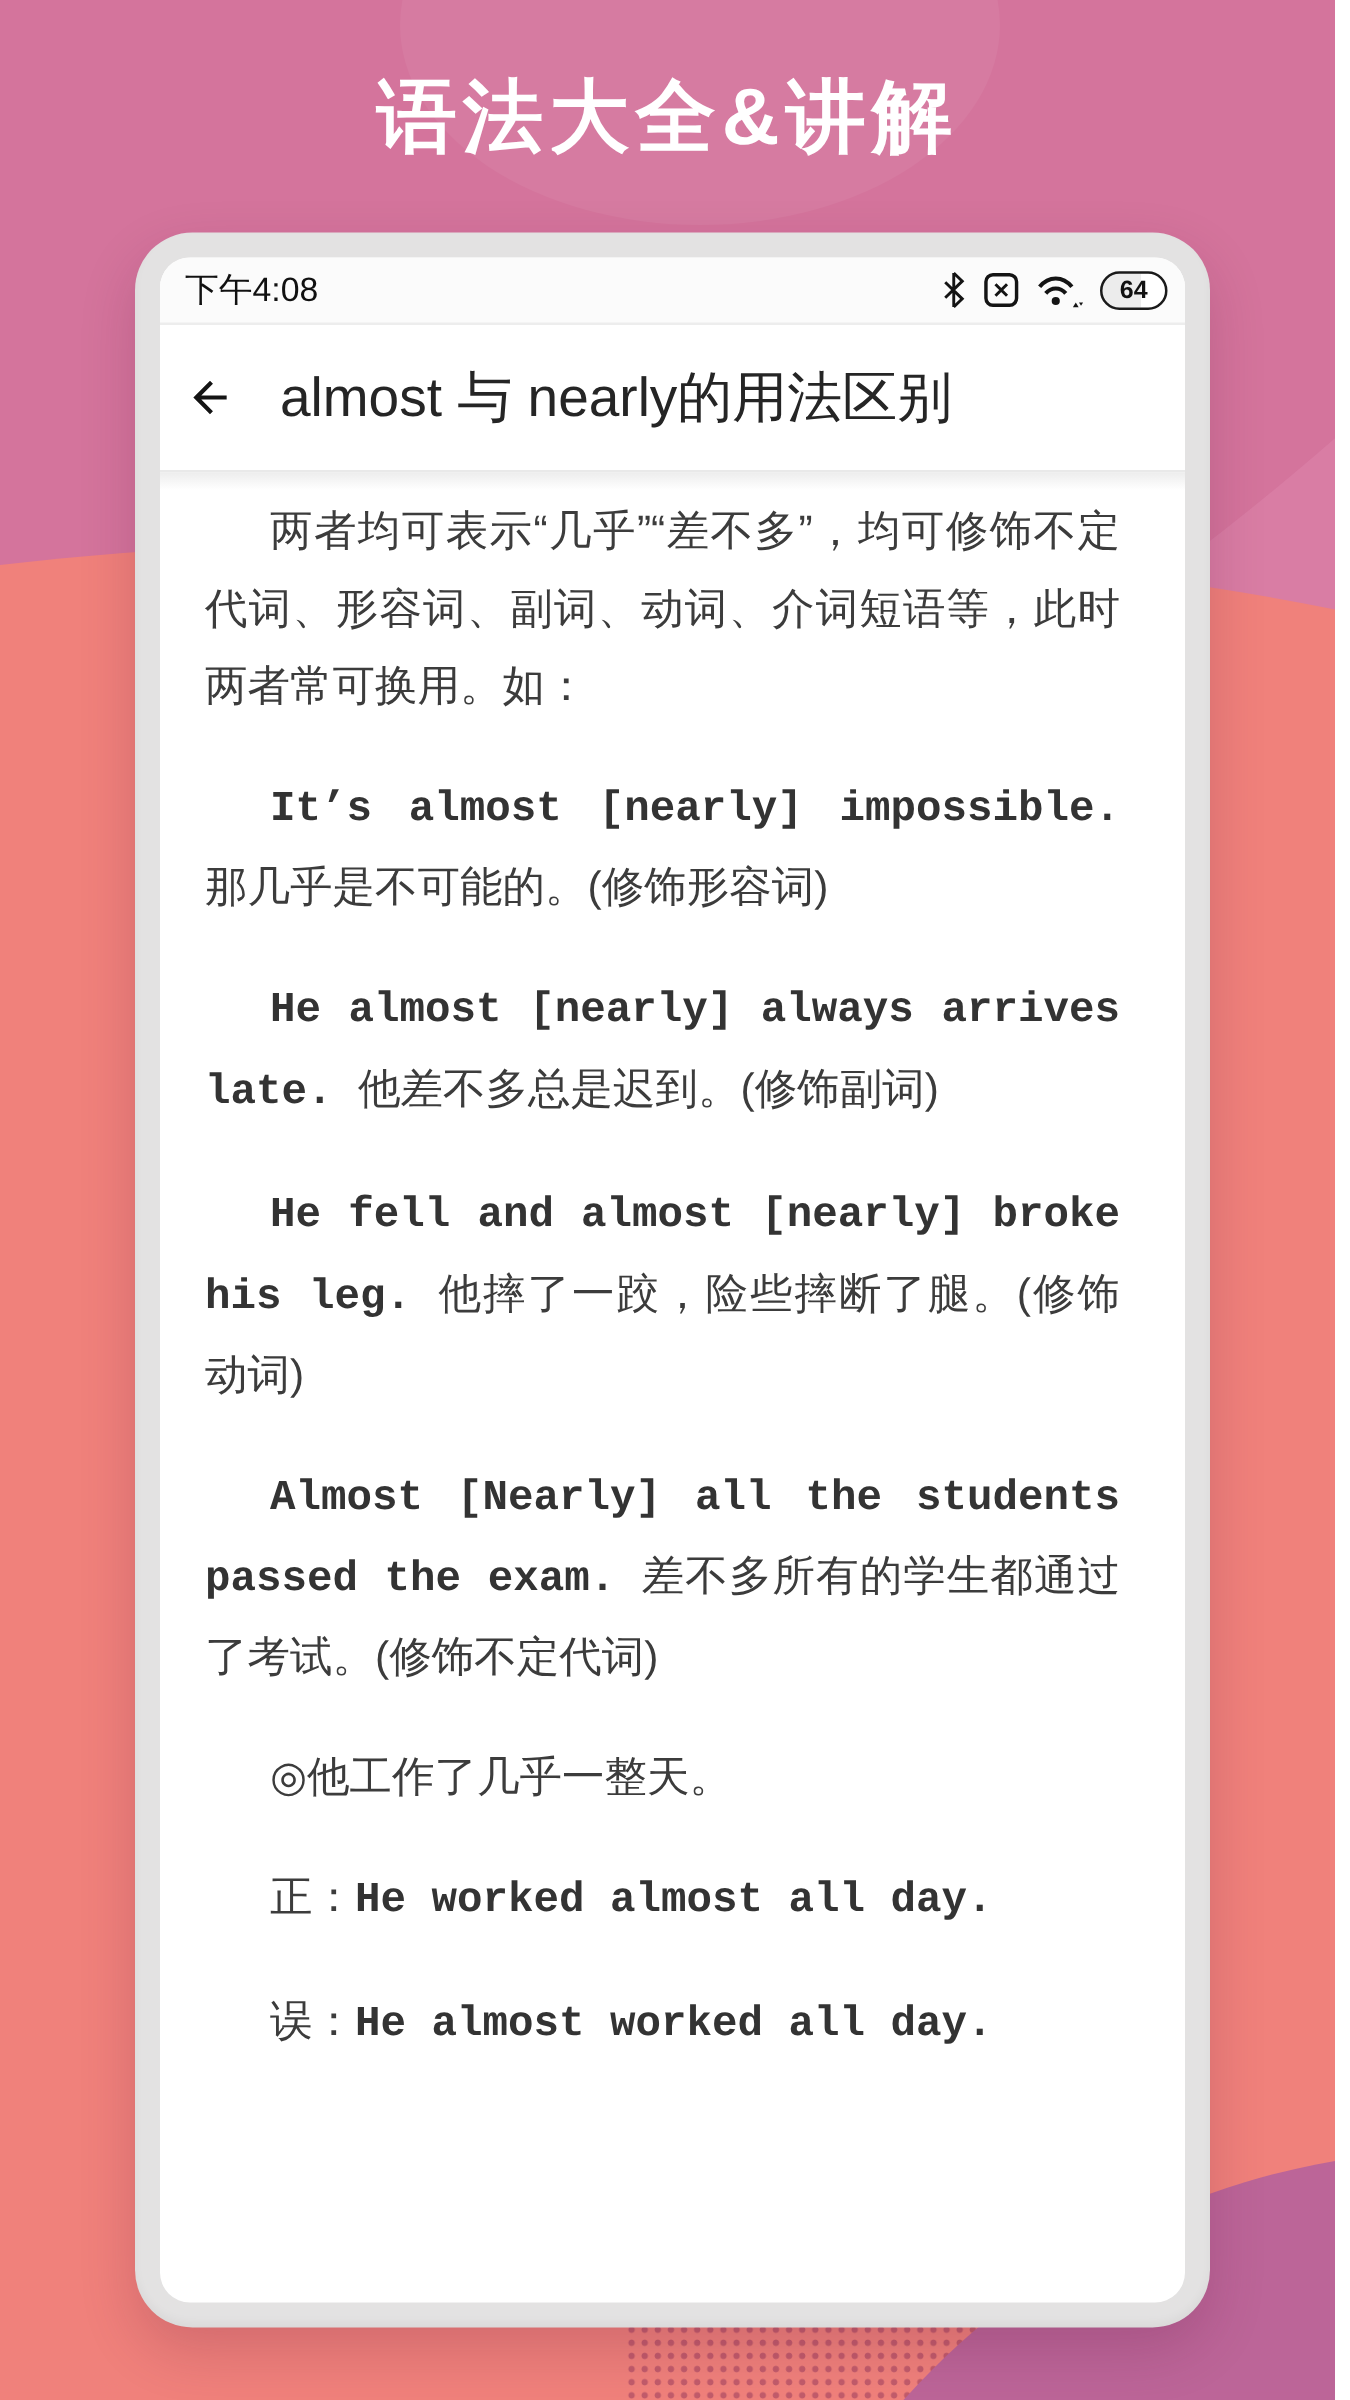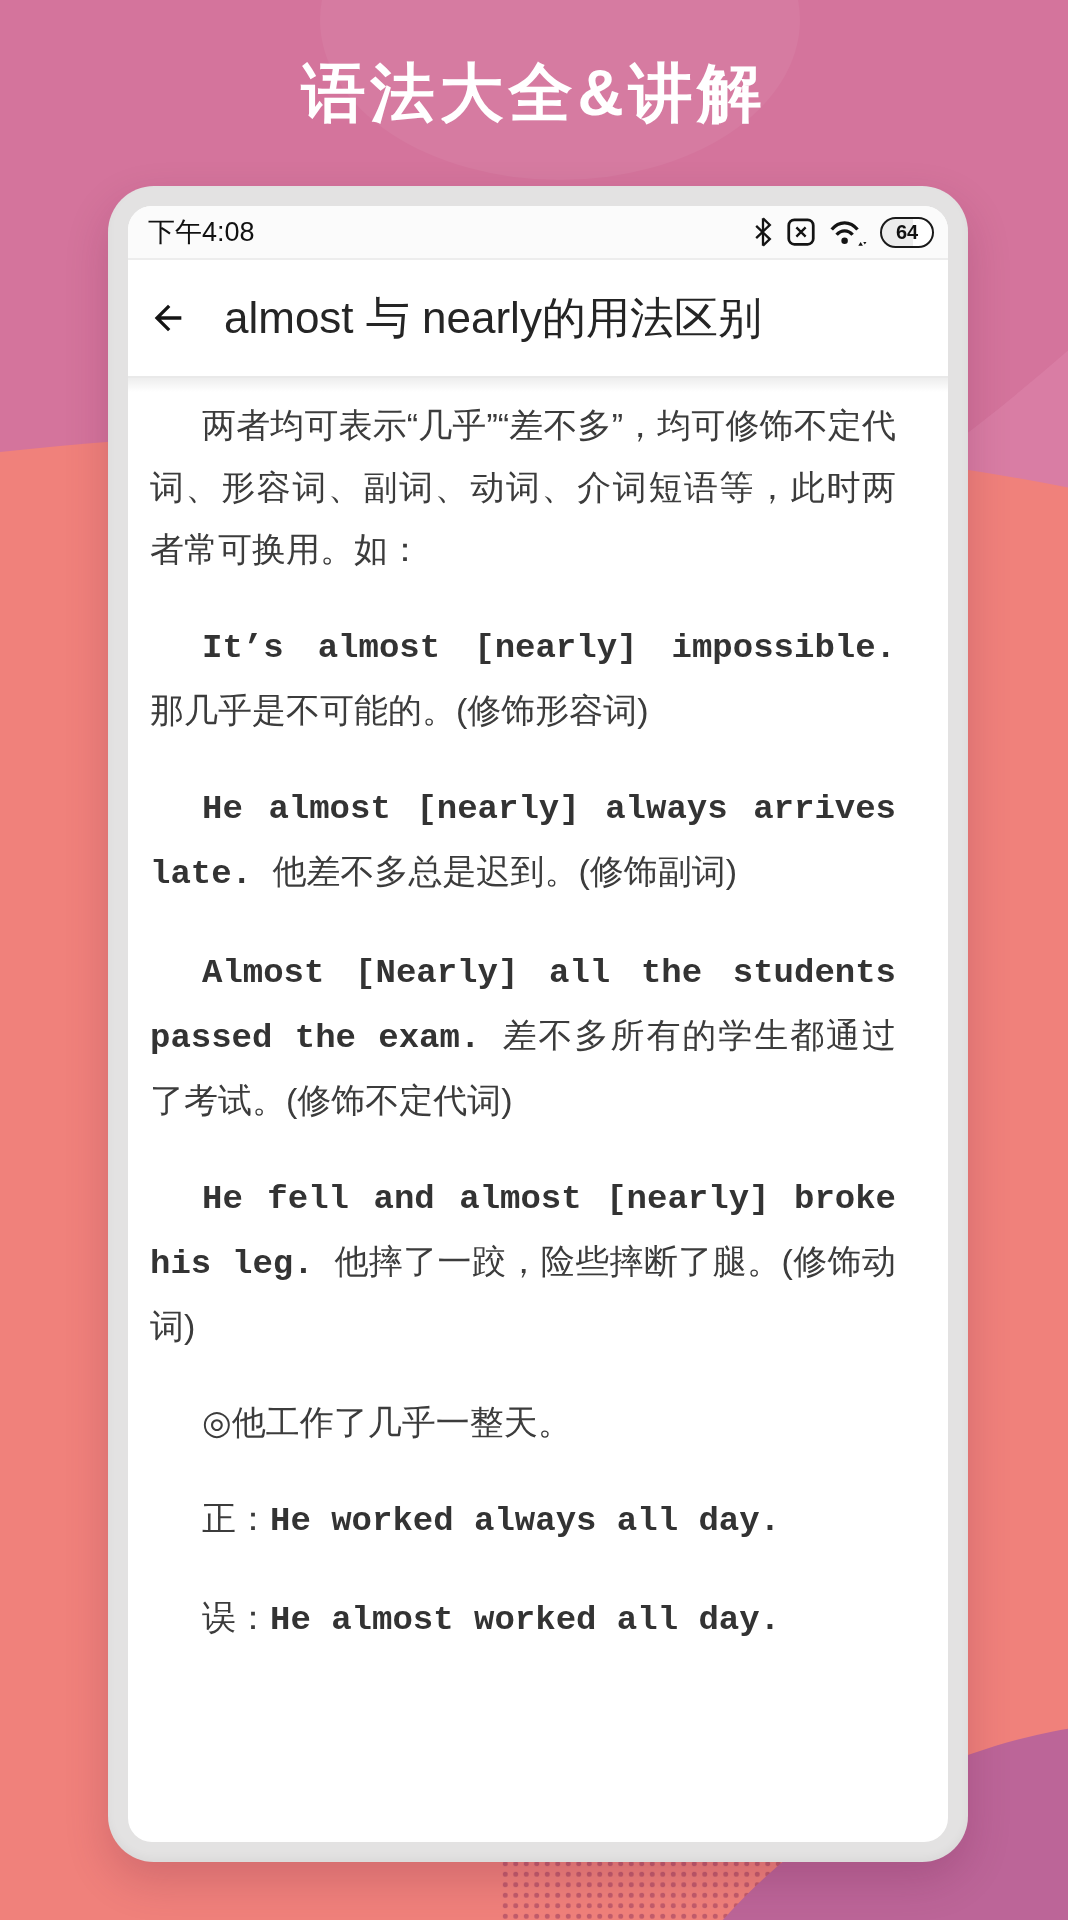--- a/index.html
+++ b/index.html
@@ -94,21 +94,21 @@
   .appbar-shadow {
     position: absolute; left: 0; right: 0; top: 0; height: 14px;
     background: linear-gradient(rgba(0,0,0,0.07), rgba(0,0,0,0));
     pointer-events: none;
   }
   .article p {
     font-size: 34px; line-height: 62px;
     color: var(--text-dark, #3c3c3c);
     text-align: justify;
     text-indent: 52px;
-    margin: 0 0 34px 2px;
+    margin: 0 0 34px 16px;
   }
   .article p:last-child { margin-bottom: 0; }
   .run.bold { font-weight: 700; color: #333; font-family: Liberation Mono, monospace; }
 </style>
 </head>
 <body>
 
 <div class="stage">
 
   <div class="bg">
@@ -158,23 +158,23 @@
         </button>
         <div class="apptitle">almost 与 nearly的用法区别</div>
       </div>
 
       <div class="content">
         <div class="appbar-shadow"></div>
         <div class="article">
             <p><span class="run">两者均可表示“几乎”“差不多”，均可修饰不定代词、形容词、副词、动词、介词短语等，此时两者常可换用。如：</span></p>
             <p><span class="run bold">It’s almost [nearly] impossible. </span><span class="run">那几乎是不可能的。(修饰形容词)</span></p>
             <p><span class="run bold">He almost [nearly] always arrives late. </span><span class="run">他差不多总是迟到。(修饰副词)</span></p>
+            <p><span class="run bold">He fell and almost [nearly] broke his leg. </span><span class="run">他摔了一跤，险些摔断了腿。(修饰动词)</span></p>
             <p><span class="run bold">Almost [Nearly] all the students passed the exam. </span><span class="run">差不多所有的学生都通过了考试。(修饰不定代词)</span></p>
-            <p><span class="run bold">He fell and almost [nearly] broke his leg. </span><span class="run">他摔了一跤，险些摔断了腿。(修饰动词)</span></p>
             <p><span class="run">◎他工作了几乎一整天。</span></p>
-            <p><span class="run">正：</span><span class="run bold">He worked always all day.</span></p>
+            <p><span class="run">正：</span><span class="run bold">He worked almost all day.</span></p>
             <p><span class="run">误：</span><span class="run bold">He almost worked all day.</span></p>
           </div>
       </div>
 
     </div>
   </div>
 </div>
 
 </body></html>

